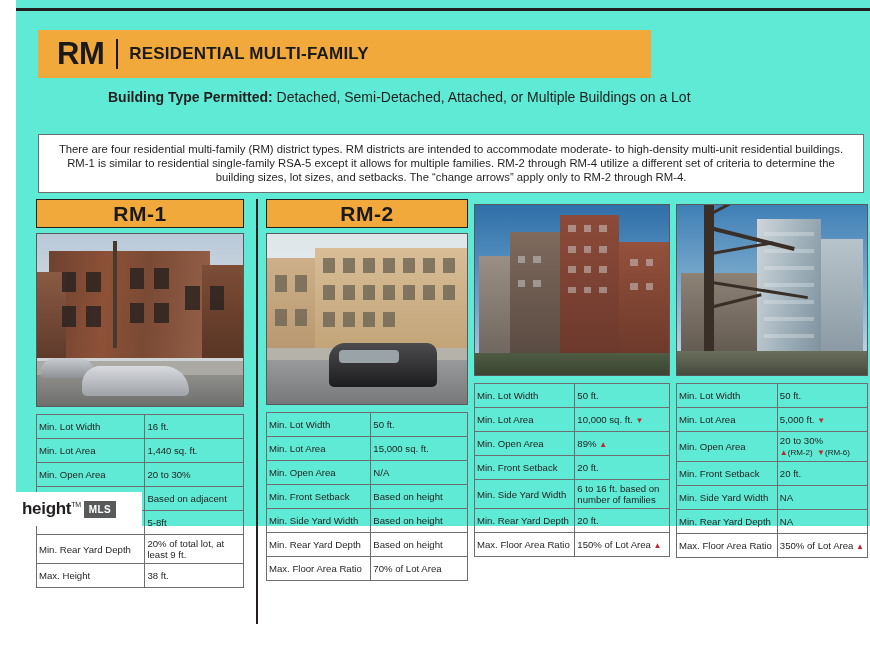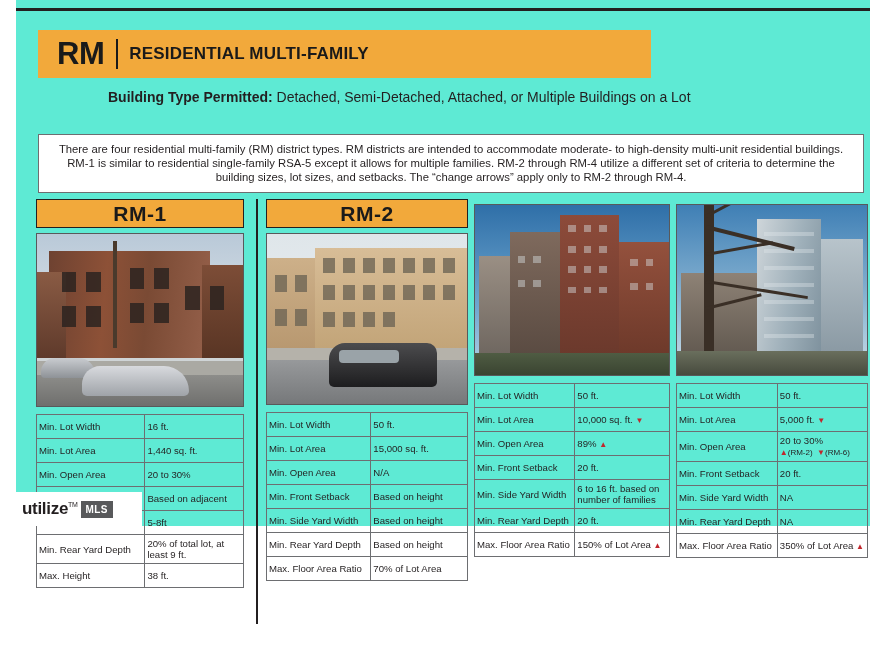--- a/index.html
+++ b/index.html
@@ -574,17 +574,17 @@
         </tr>
         <tr>
           <td class="label">Max. Floor Area Ratio</td>
           <td class="value"><span>350% of Lot Area</span> <span class="up-arrow">▲</span></td>
         </tr>
       </tbody>
     </table>
   </div>
 
   <div class="logo">
-    <span class="logo-text"><span>utilize</span><span class="logo-tm">TM</span></span>
+    <span class="logo-text"><span>height</span><span class="logo-tm">TM</span></span>
     <span class="logo-box">MLS</span>
   </div>
 
 </div>
 
 </body></html>

